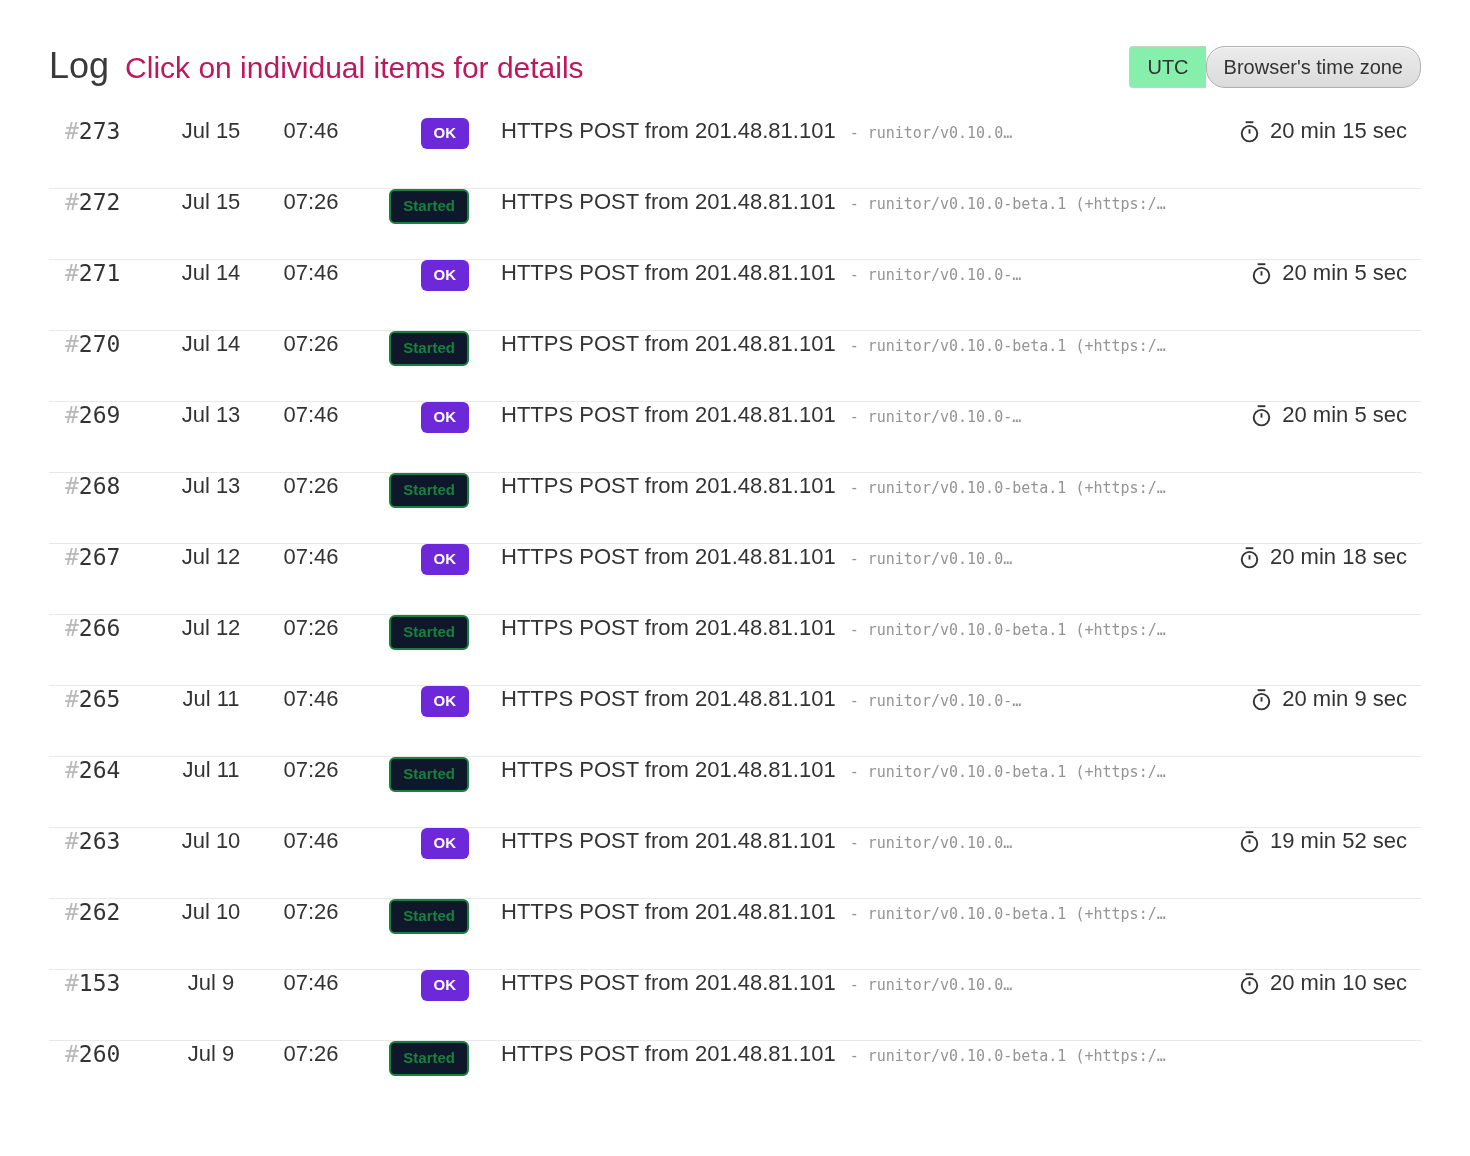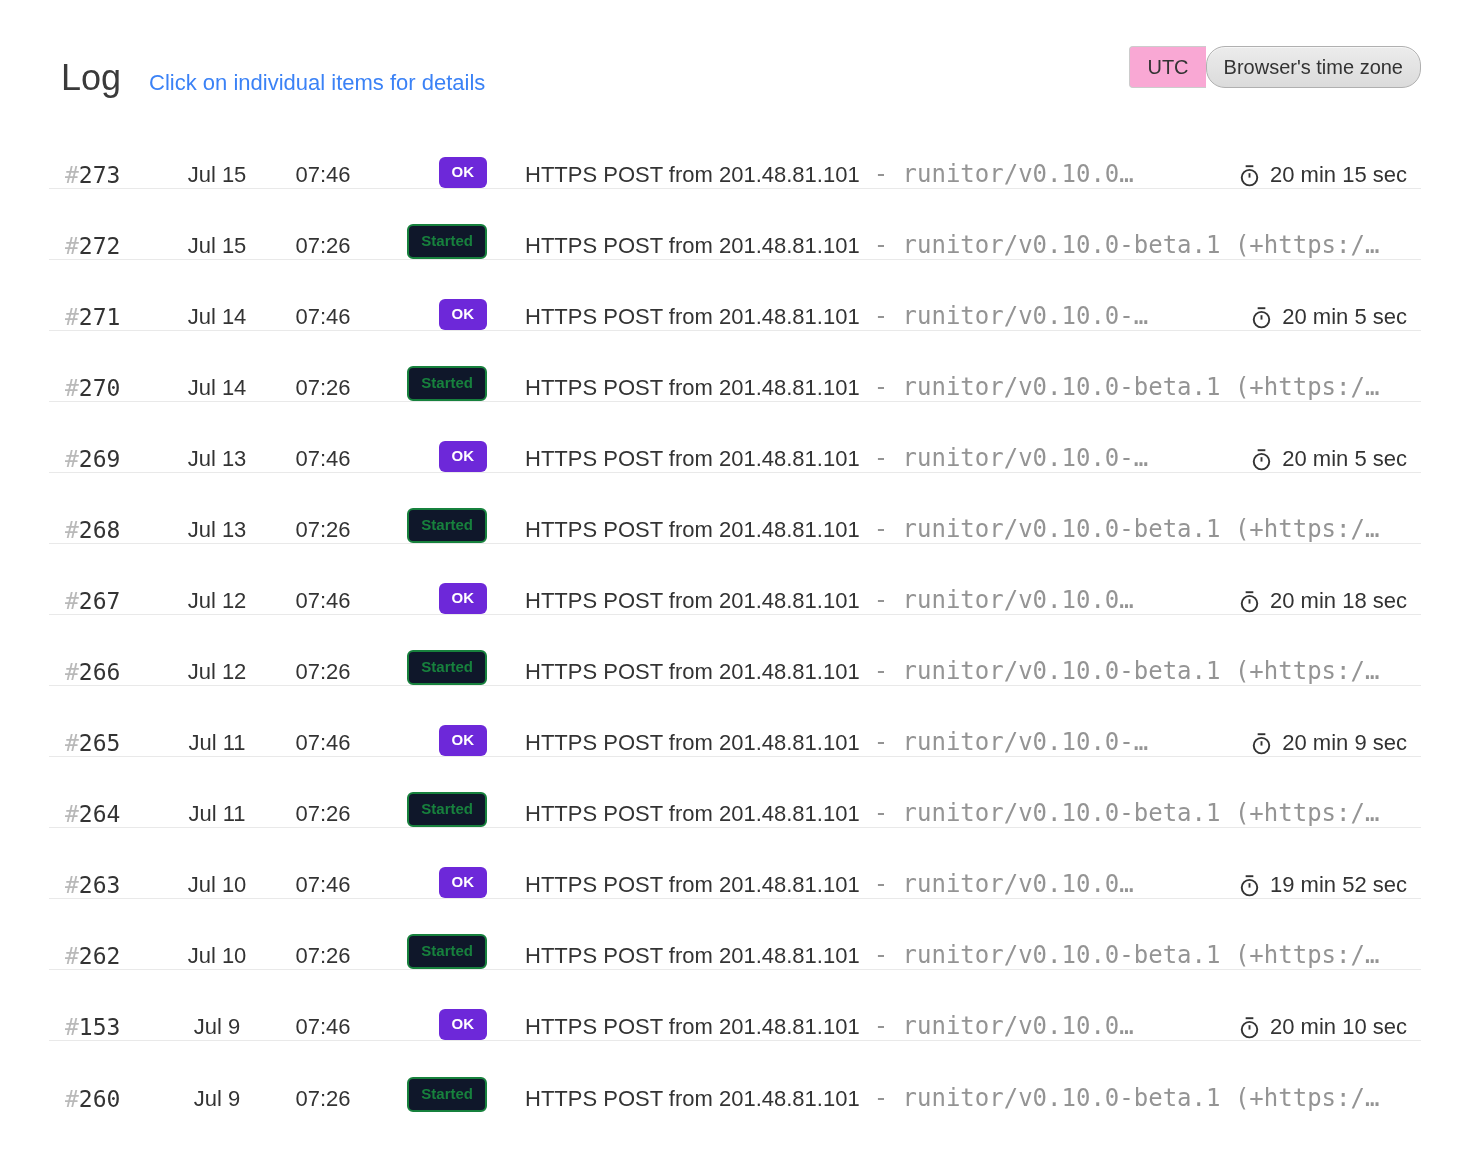--- a/index.html
+++ b/index.html
@@ -21,39 +21,39 @@
     display: flex;
     align-items: baseline;
     position: relative;
     height: 48px;
     margin-bottom: 22px;
   }
   .title {
     font-size: 36px;
     font-weight: 400;
     color: #3a3a3a;
-    margin: 12px;
+    margin: 0;
     line-height: 1;
   }
   .subtitle {
-    font-size: 22px;
-    color: #3b82f6;
+    font-size: 30px;
+    color: #be185d;
     margin-left: 16px;
   }
   .tz-group {
     position: absolute;
     right: 0;
     top: -2px;
     display: flex;
   }
   .tz-btn {
     font-family: "Liberation Sans", sans-serif;
     font-size: 20px;
     color: #333;
-    background: #f9a8d4;
+    background: #86efac;
     border: 1px solid #cccccc;
     padding: 8px 17px;
     cursor: pointer;
     line-height: 1.2;
   }
   .tz-btn:first-child {
     border-radius: 4px 0 0 4px;
     border-right: none;
   }
   .tz-btn:last-child {
@@ -62,25 +62,24 @@
   .tz-btn.active {
     background: linear-gradient(180deg, #ececec 0%, #dbdbdb 100%);
     border-color: #b0b0b0;
     box-shadow: inset 0 1px 0 rgba(255,255,255,0.55);
     border-radius: 19px;
   }
   
   .log-list { width: 100%; }
   .log-row {
     display: flex;
-    align-items: flex-end;
+    align-items: flex-start;
     height: 71px;
     border-bottom: 1px solid #e9e9e9;
     cursor: pointer;
-    gap: 6px;
   }
   .log-row:last-child { border-bottom: none; }
   .col { flex-shrink: 0; }
   .num {
     width: 112px;
     padding-left: 16px;
     font-family: "DejaVu Sans Mono", monospace;
     font-size: 23px;
   }
   .num .hash { color: #b9b9b9; }
@@ -124,21 +123,21 @@
     flex: 1 1 auto;
     min-width: 0;
     margin-left: 32px;
     white-space: nowrap;
     overflow: hidden;
     font-size: 22px;
     color: #333333;
   }
   .mono {
     font-family: "DejaVu Sans Mono", monospace;
-    font-size: 24px;
+    font-size: 15px;
     color: #949494;
     margin-left: 14px;
   }
   .dur {
     flex-shrink: 0;
     margin-left: auto;
     padding-left: 20px;
     padding-right: 14px;
     display: flex;
     align-items: center;

